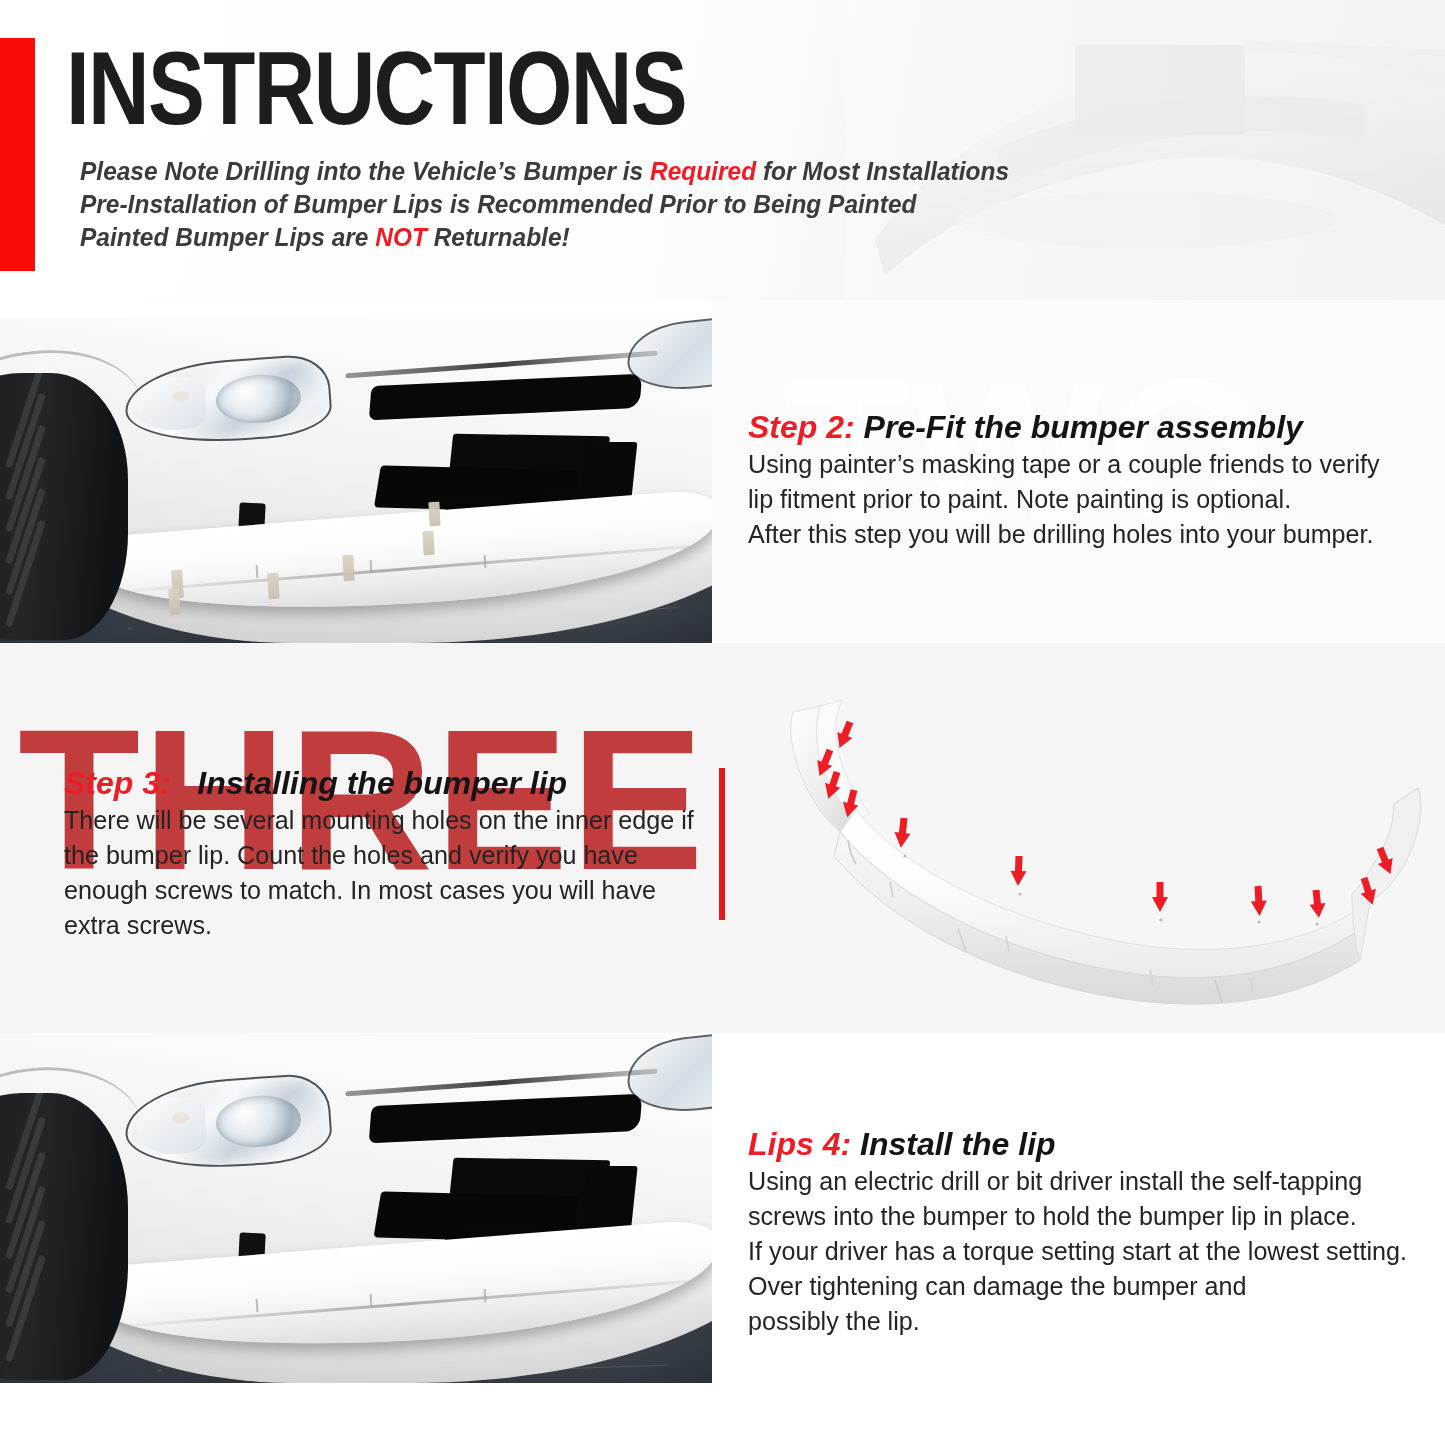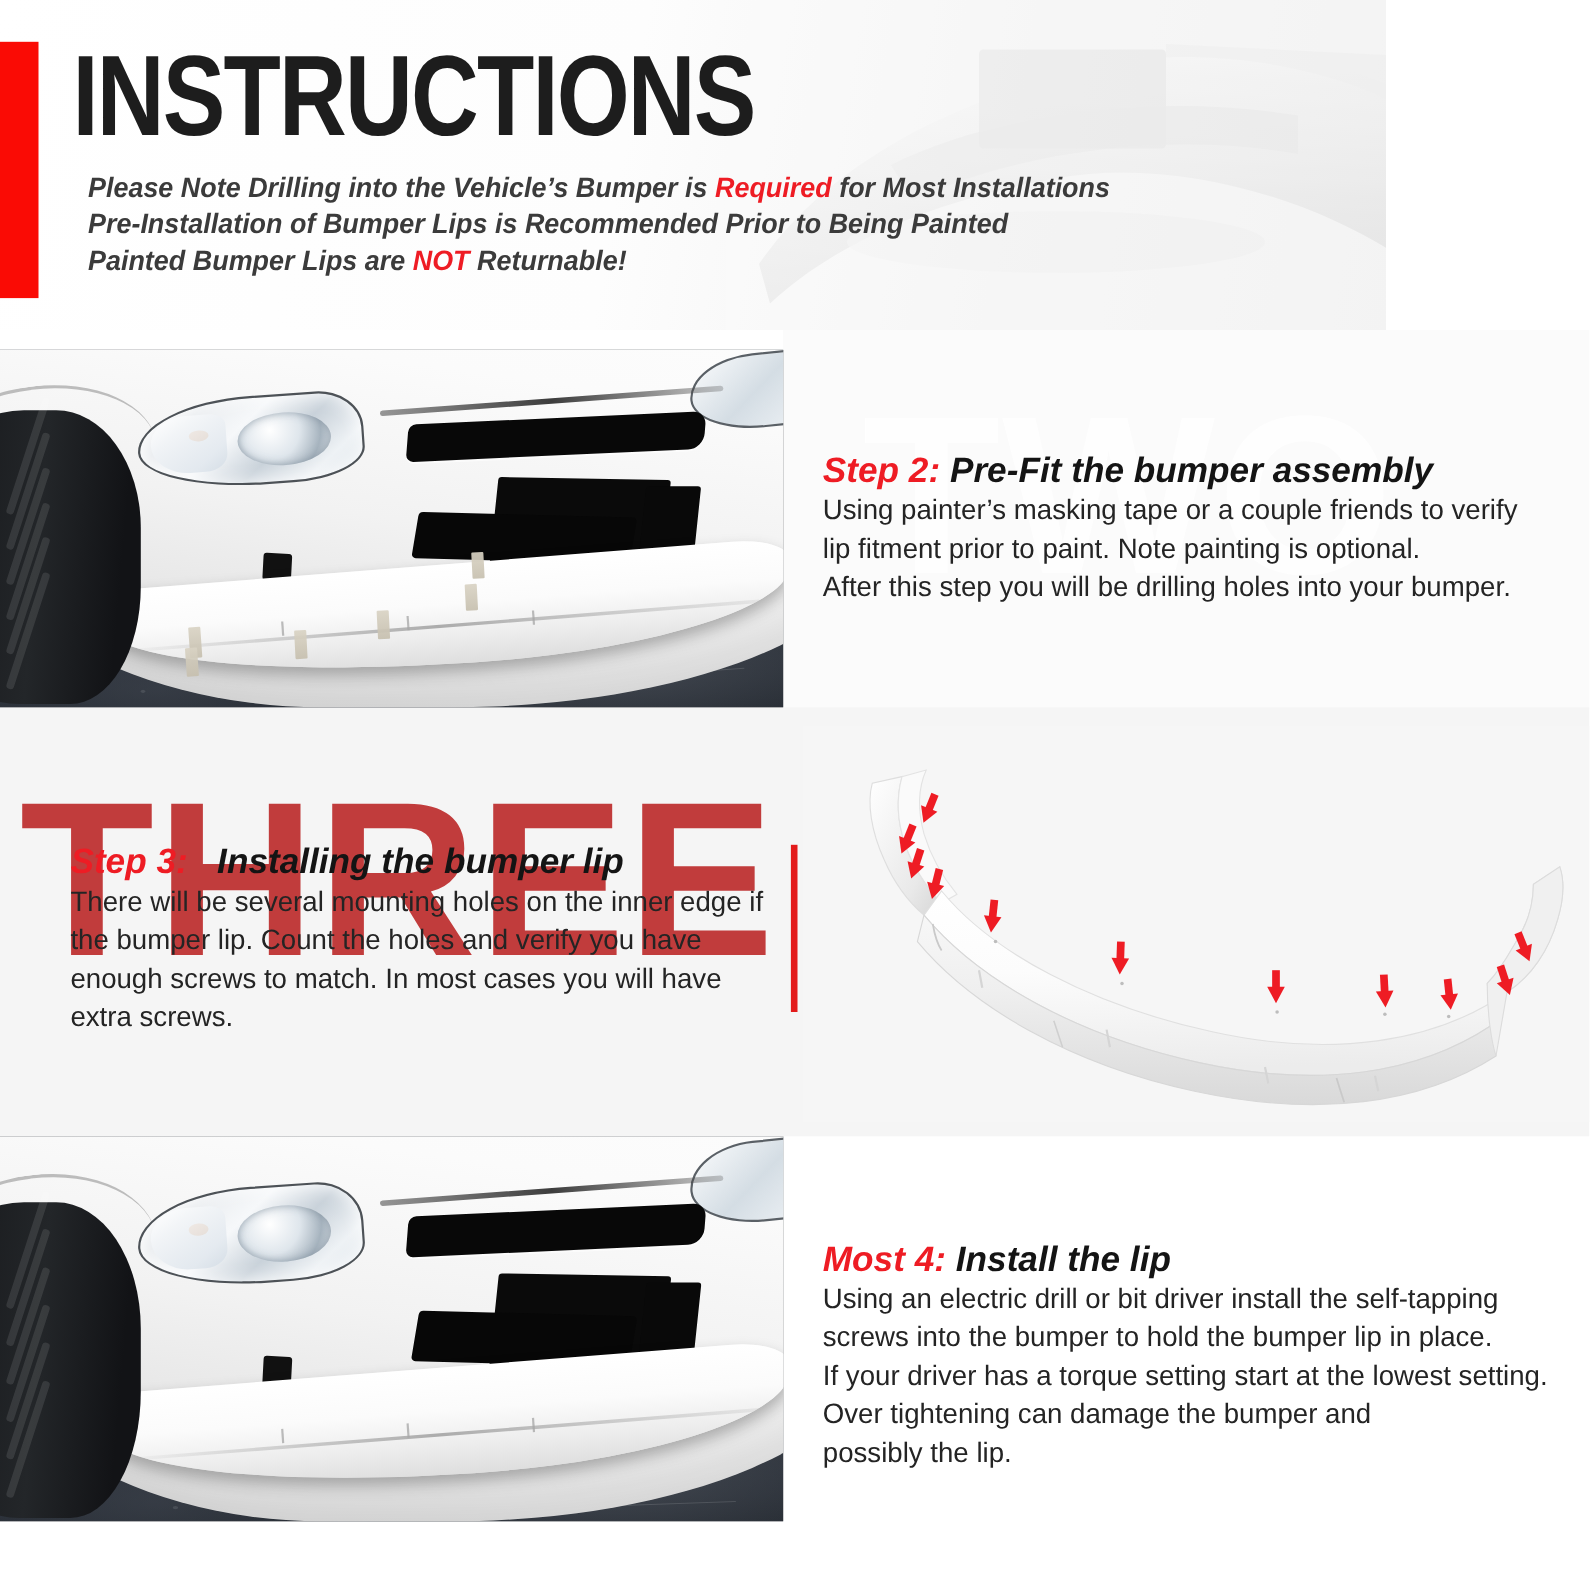--- a/index.html
+++ b/index.html
@@ -16,21 +16,21 @@
     position: relative;
     width: 1445px;
     height: 1445px;
     background: #ffffff;
   }
 
   
   .header {
     position: absolute;
     left: 0; top: 0;
-    width: 1260px;
+    width: 1445px;
     height: 300px;
     background: linear-gradient(100deg,#ffffff 0%,#fdfdfd 45%,#f2f2f2 72%,#ebebeb 100%);
     overflow: hidden;
   }
   .header-photo-ghost {
     position: absolute;
     right: -40px; top: -10px;
     width: 640px; height: 310px;
     opacity: 0.55;
     pointer-events: none;
@@ -606,21 +606,21 @@
       <div class="tread" style="top:38%;"></div>
       <div class="tread" style="top:50%;"></div>
       <div class="tread" style="top:62%;"></div>
       <div class="tread" style="top:74%;"></div>
     </div>
 
   </div>
 
   <div class="step-block step4">
     <div class="step-title">
-      <span class="step-num">Most 4:</span>
+      <span class="step-num">Lips 4:</span>
       <span>Install the lip</span>
     </div>
     <div class="step-line">Using an electric drill or bit driver install the self-tapping</div>
     <div class="step-line">screws into the bumper to hold the bumper lip in place.</div>
     <div class="step-line">If your driver has a torque setting start at the lowest setting.</div>
     <div class="step-line">Over tightening can damage the bumper and</div>
     <div class="step-line">possibly the lip.</div>
   </div>
 
 </div>

